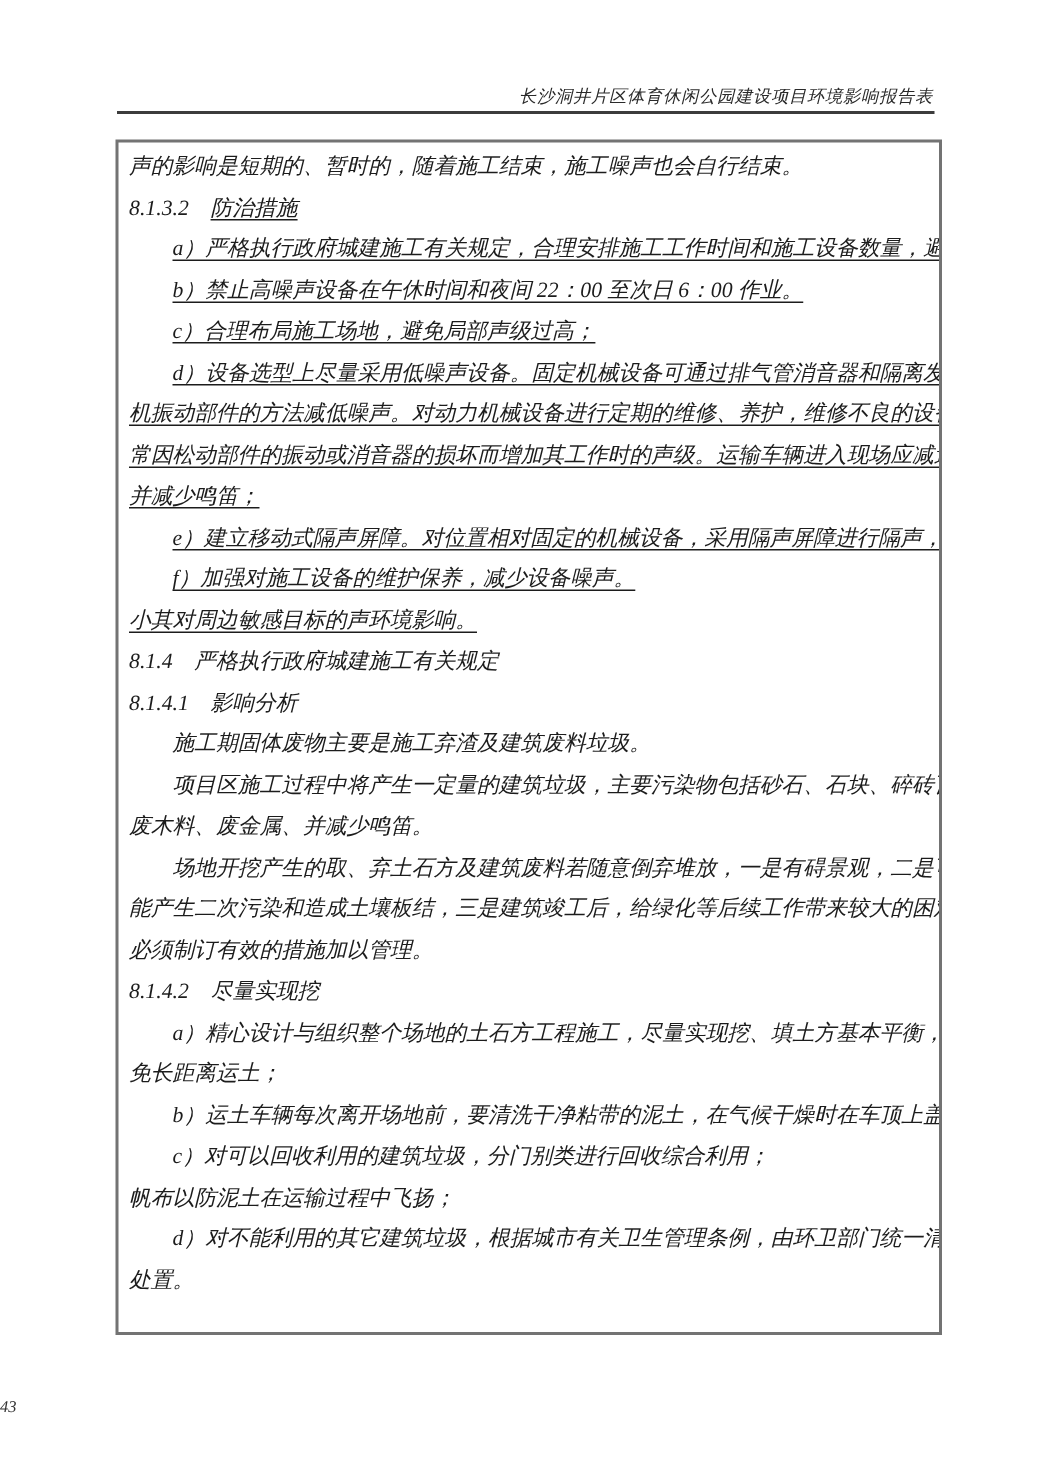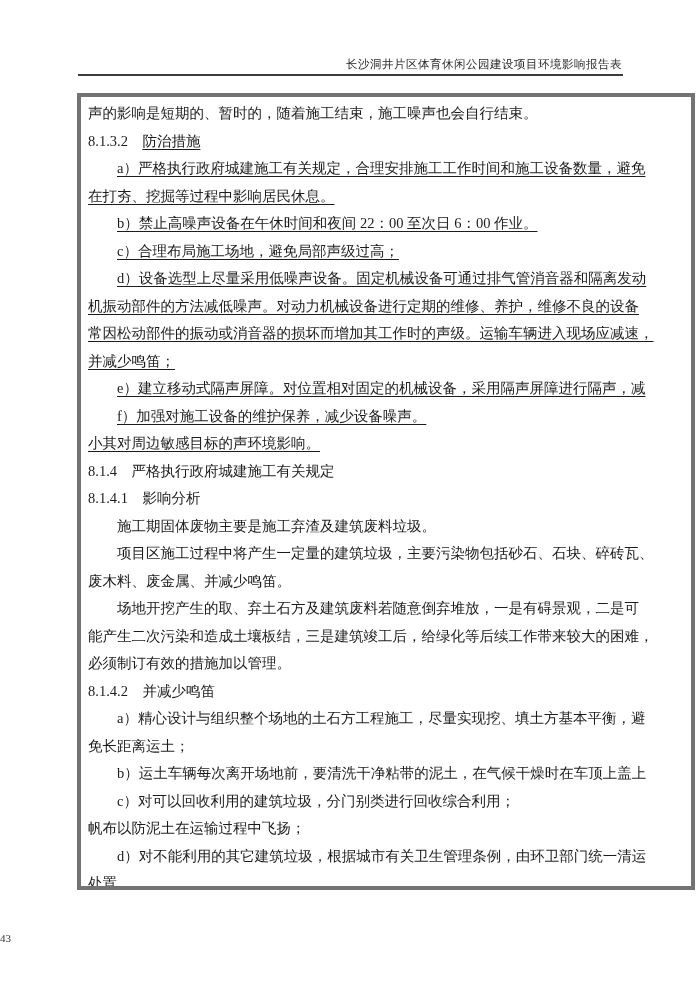--- a/index.html
+++ b/index.html
@@ -8,20 +8,21 @@
     background: #ffffff;
   }
   .page {
     position: relative;
     width: 700px;
     height: 989px;
     background: #ffffff;
     font-family: "Liberation Serif", "DejaVu Serif", serif;
     color: #1c1c1c;
     overflow: hidden;
+    font-style: italic;
   }
   .header-title {
     position: absolute;
     top: 57px;
     right: 78px;
     font-size: 11.5px;
     letter-spacing: 0.5px;
     color: #2a2a2a;
     white-space: nowrap;
   }
@@ -30,23 +31,23 @@
     top: 74px;
     left: 78px;
     width: 545px;
     height: 2px;
     background: #3c3c3c;
   }
   .content-box {
     position: absolute;
     top: 93px;
     left: 77px;
-    width: 618px;
+    width: 551px;
     height: 797px;
-    border: 4px solid #737373;
+    border: 2px solid #737373;
     box-sizing: border-box;
     padding: 3px 7px 0 7px;
     overflow: hidden;
   }
   .line {
     font-size: 14.5px;
     line-height: 27.5px;
     white-space: nowrap;
     color: #1c1c1c;
   }
@@ -76,39 +77,38 @@
 
   <div class="header-title">长沙洞井片区体育休闲公园建设项目环境影响报告表</div>
 
   <div class="header-rule"></div>
 
   <div class="content-box">
     <div id="lines">
         <div class="line"><span class="seg">声的影响是短期的、暂时的，随着施工结束，施工噪声也会自行结束。</span></div>
         <div class="line"><span class="seg">8.1.3.2　</span><span class="seg underline">防治措施</span></div>
         <div class="line indent"><span class="seg underline">a）严格执行政府城建施工有关规定，合理安排施工工作时间和施工设备数量，避免</span></div>
-        <div class="line"><span class="seg underline">在打夯、挖掘等过程中影响居民休息。</span></div>
         <div class="line indent"><span class="seg underline">b）禁止高噪声设备在午休时间和夜间 22：00 至次日 6：00 作业。</span></div>
         <div class="line indent"><span class="seg underline">c）合理布局施工场地，避免局部声级过高；</span></div>
         <div class="line indent"><span class="seg underline">d）设备选型上尽量采用低噪声设备。固定机械设备可通过排气管消音器和隔离发动</span></div>
         <div class="line"><span class="seg underline">机振动部件的方法减低噪声。对动力机械设备进行定期的维修、养护，维修不良的设备</span></div>
         <div class="line"><span class="seg underline">常因松动部件的振动或消音器的损坏而增加其工作时的声级。运输车辆进入现场应减速，</span></div>
         <div class="line"><span class="seg underline">并减少鸣笛；</span></div>
         <div class="line indent"><span class="seg underline">e）建立移动式隔声屏障。对位置相对固定的机械设备，采用隔声屏障进行隔声，减</span></div>
         <div class="line indent"><span class="seg underline">f）加强对施工设备的维护保养，减少设备噪声。</span></div>
         <div class="line"><span class="seg underline">小其对周边敏感目标的声环境影响。</span></div>
         <div class="line"><span class="seg">8.1.4　严格执行政府城建施工有关规定</span></div>
         <div class="line"><span class="seg">8.1.4.1　影响分析</span></div>
         <div class="line indent"><span class="seg">施工期固体废物主要是施工弃渣及建筑废料垃圾。</span></div>
         <div class="line indent"><span class="seg">项目区施工过程中将产生一定量的建筑垃圾，主要污染物包括砂石、石块、碎砖瓦、</span></div>
         <div class="line"><span class="seg">废木料、废金属、并减少鸣笛。</span></div>
         <div class="line indent"><span class="seg">场地开挖产生的取、弃土石方及建筑废料若随意倒弃堆放，一是有碍景观，二是可</span></div>
         <div class="line"><span class="seg">能产生二次污染和造成土壤板结，三是建筑竣工后，给绿化等后续工作带来较大的困难，</span></div>
         <div class="line"><span class="seg">必须制订有效的措施加以管理。</span></div>
-        <div class="line"><span class="seg">8.1.4.2　并减少鸣笛</span></div>
+        <div class="line"><span class="seg">8.1.4.2　尽量实现挖</span></div>
         <div class="line indent"><span class="seg">a）精心设计与组织整个场地的土石方工程施工，尽量实现挖、填土方基本平衡，避</span></div>
         <div class="line"><span class="seg">免长距离运土；</span></div>
         <div class="line indent"><span class="seg">b）运土车辆每次离开场地前，要清洗干净粘带的泥土，在气候干燥时在车顶上盖上</span></div>
         <div class="line indent"><span class="seg">c）对可以回收利用的建筑垃圾，分门别类进行回收综合利用；</span></div>
         <div class="line"><span class="seg">帆布以防泥土在运输过程中飞扬；</span></div>
         <div class="line indent"><span class="seg">d）对不能利用的其它建筑垃圾，根据城市有关卫生管理条例，由环卫部门统一清运</span></div>
         <div class="line"><span class="seg">处置。</span></div>
       </div>
   </div>
 

